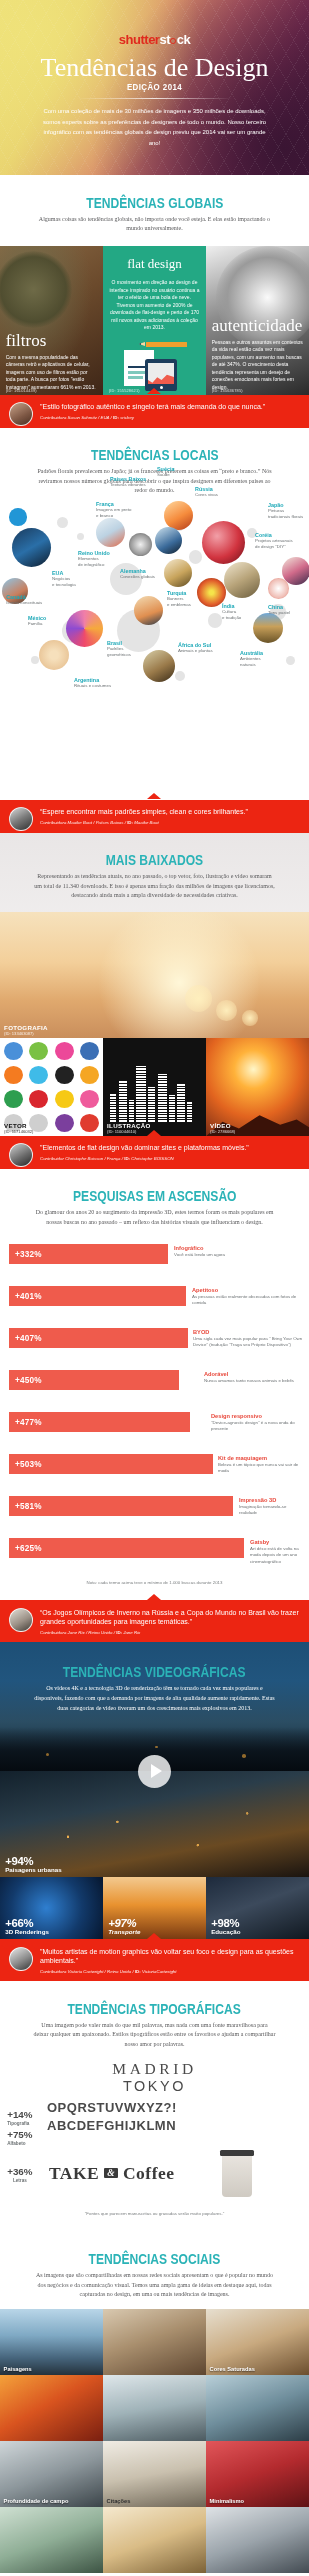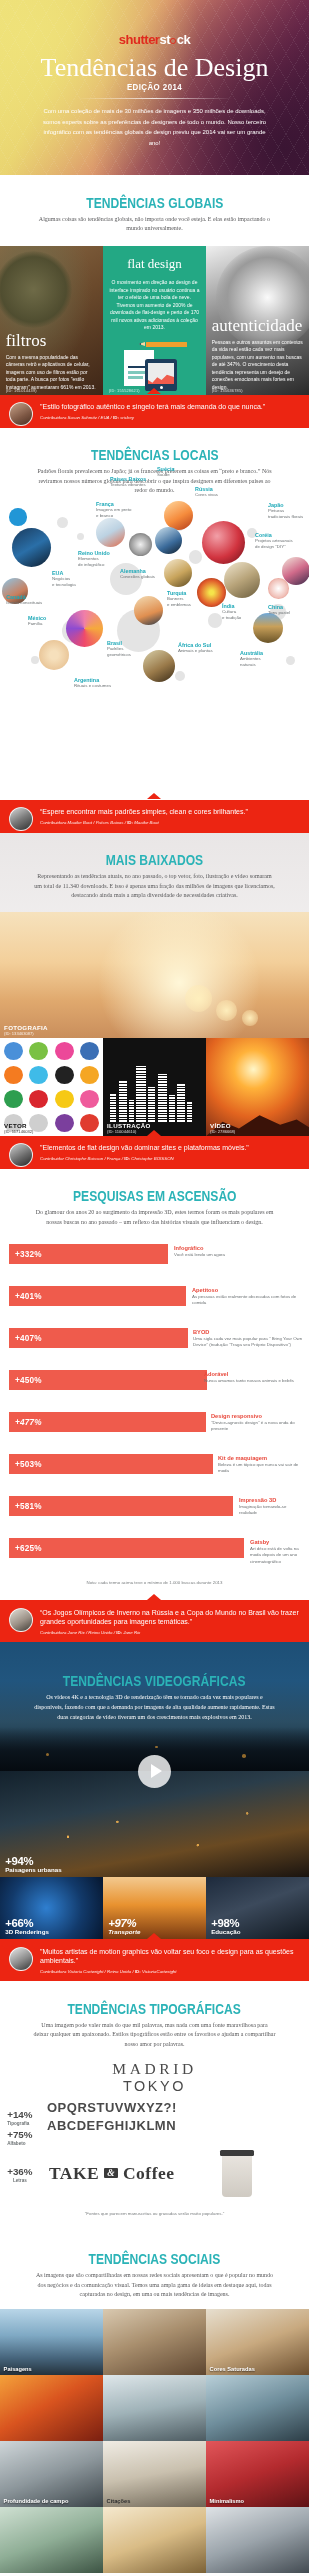--- a/index.html
+++ b/index.html
@@ -149,21 +149,21 @@
   .bmeta .bt { color:#e8483b; font-size:5.7px; font-weight:bold; }
   .bmeta .bd { color:#6d7274; font-size:4.4px; line-height:1.45; margin-top:1px; }
   .barnote { text-align:center; color:#7b7f81; font-size:4.4px; margin:5.2px 0 15.5px; }
 
   
   .vid-head { position:relative; height:129px; text-align:center;
      background:linear-gradient(180deg,#1d4f76 0%,#21557e 30%,#2b4d63 62%,#12212c 100%); }
   .vid-head .city { position:absolute; left:0; right:0; bottom:0; height:44px;
      background:linear-gradient(180deg,rgba(10,18,26,0) 0%,#0b141c 55%,#050a10 100%); }
   .vid-head .glow { position:absolute; border-radius:50%; background:rgba(255,176,60,.55); }
-  .vid-head h2 { position:relative; padding-top:30px; }
+  .vid-head h2 { position:relative; padding-top:21px; }
   .vid-head .sec-desc { color:#fff; }
   .playbtn { position:absolute; left:50%; bottom:-16.5px; margin-left:-16.5px; width:33px; height:33px;
      border-radius:50%; background:rgba(255,255,255,.8); z-index:5; }
   .playbtn::after { content:""; position:absolute; left:13px; top:9.3px;
      border-left:11.3px solid #fff; border-top:7.2px solid transparent; border-bottom:7.2px solid transparent; }
   .vbig { position:relative; height:106px;
      background:linear-gradient(170deg,#13212c 0%,#2a3d4a 35%,#6a4a22 70%,#1a1410 100%); }
   .vbig .lights { position:absolute; inset:0;
      background-image:radial-gradient(circle at 22% 62%, rgba(255,186,80,.9) 0 1px, transparent 1.5px),
        radial-gradient(circle at 38% 48%, rgba(255,186,80,.8) 0 1px, transparent 1.5px),
@@ -519,30 +519,30 @@
         <div class="barrow">
           <div class="bar" style="width: 179px; background: rgb(239, 91, 76);">
             <span>+407%</span>
           </div>
           <div class="bmeta" style="left: 193px; max-width: 112px;">
             <div class="bt" style="color: rgb(232, 72, 59);">BYOD</div>
             <div class="bd">Uma sigla cada vez mais popular para " Bring Your Own Device" (tradução "Traga seu Próprio Dispositivo")</div>
           </div>
         </div>
         <div class="barrow">
-          <div class="bar" style="width: 198px; background: rgb(239, 91, 76);">
+          <div class="bar" style="width: 170px; background: rgb(239, 91, 76);">
             <span>+450%</span>
           </div>
           <div class="bmeta" style="left: 204px; max-width: 101px;">
             <div class="bt" style="color: rgb(232, 72, 59);">Adorável</div>
             <div class="bd">Nunca amamos tanto nossos animais e bebês</div>
           </div>
         </div>
         <div class="barrow">
-          <div class="bar" style="width: 197px; background: rgb(239, 91, 76); font-style: italic;">
+          <div class="bar" style="width: 181px; background: rgb(239, 91, 76);">
             <span>+477%</span>
           </div>
           <div class="bmeta" style="left: 211px; max-width: 94px;">
             <div class="bt" style="color: rgb(232, 72, 59);">Design responsivo</div>
             <div class="bd">"Device-agnostic design" é a nova onda do presente</div>
           </div>
         </div>
         <div class="barrow">
           <div class="bar" style="width: 204px; background: rgb(239, 91, 76);">
             <span>+503%</span>

